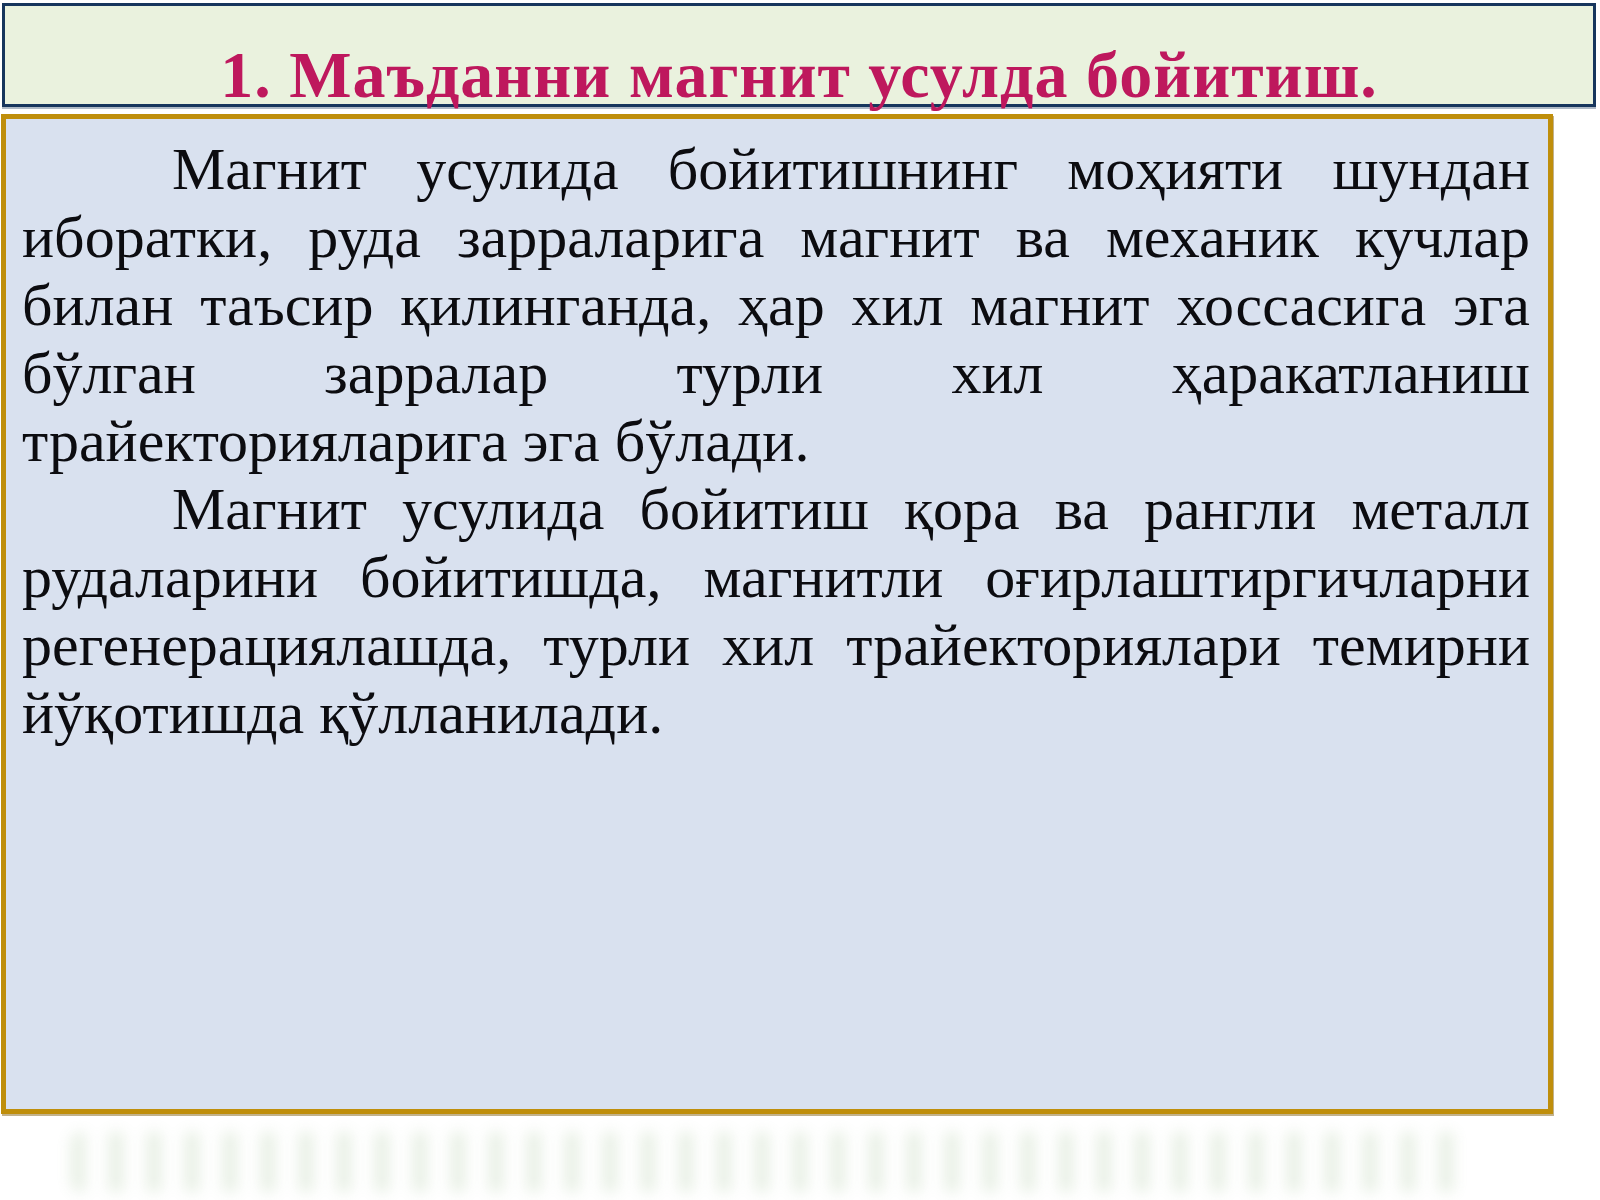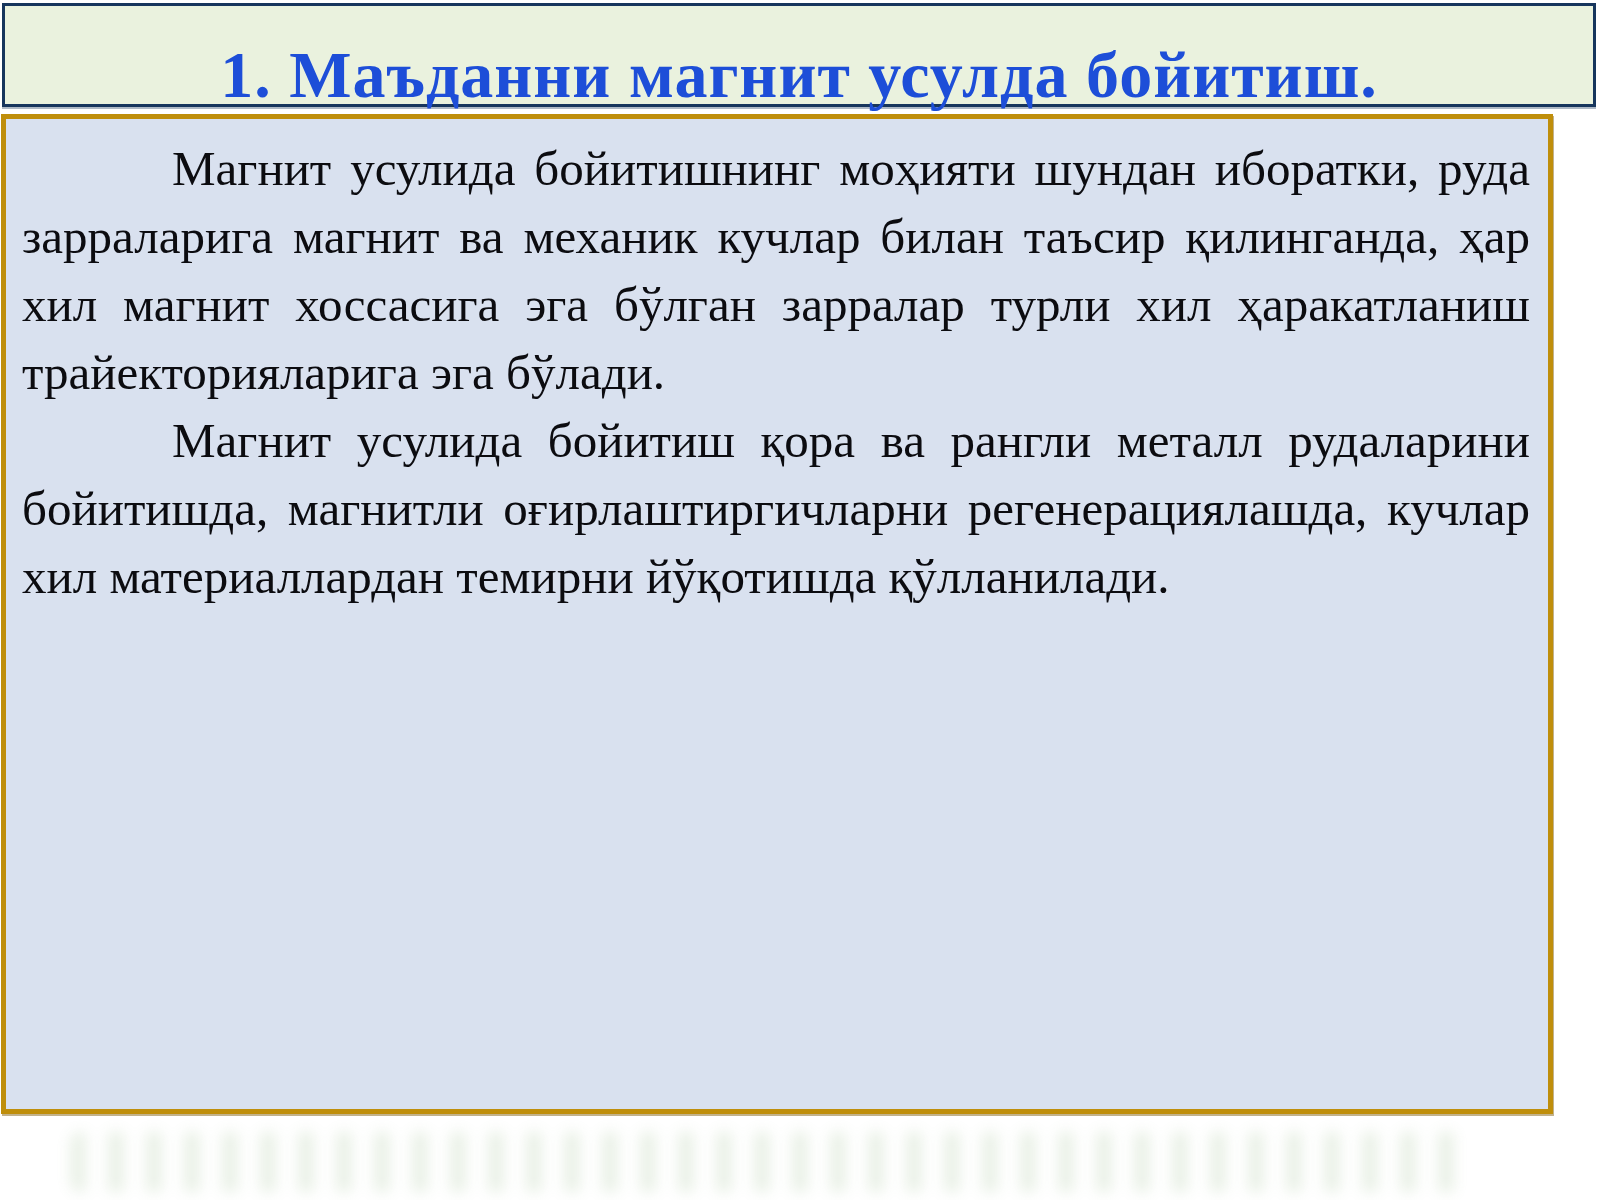--- a/index.html
+++ b/index.html
@@ -26,41 +26,41 @@
     width: 1594px; height: 104px;
     background: var(--title-bg);
     border: 3px solid var(--title-border);
     box-shadow: 0 2px 0 rgba(23,54,93,0.35);
     display: flex; align-items: center; justify-content: center;
   }
   .title-text {
     font-weight: bold;
     font-size: 66px;
     letter-spacing: 1px;
-    color: #1d4ed8;
+    color: #be185d;
     white-space: nowrap;
     line-height: 1;
     padding-bottom: 4px;
     margin-top: 44px;
   }
 
   .body-box {
     position: absolute;
     top: 114px; left: 1px;
     width: 1552px; height: 1000px;
     background: var(--body-bg);
     border: 5px solid var(--body-border);
     box-shadow: 1px 2px 0 rgba(120,85,0,0.45);
     padding: 16px 18px 0 16px;
   }
   .body-box p {
     margin: 0;
     text-indent: 150px;
     text-align: justify;
-    font-size: 49px;
+    font-size: 60px;
     line-height: 68px;
     color: var(--text);
   }
 
   .footer-watermark {
     position: absolute;
     left: 70px; top: 1132px;
     width: 1400px; height: 60px;
     background: repeating-linear-gradient(
       90deg,
@@ -77,18 +77,18 @@
 <body>
 
 <div class="slide">
 
   <div class="title-box">
     <div class="title-text">1. Маъданни магнит усулда бойитиш.</div>
   </div>
 
   <div class="body-box">
     <p>Магнит усулида бойитишнинг моҳияти шундан иборатки, руда зарраларига магнит ва механик кучлар билан таъсир қилинганда, ҳар хил магнит хоссасига эга бўлган зарралар турли хил ҳаракатланиш трайекторияларига эга бўлади.</p>
-    <p>Магнит усулида бойитиш қора ва рангли металл рудаларини бойитишда, магнитли оғирлаштиргичларни регенерациялашда, кучлар хил материаллардан темирни йўқотишда қўлланилади.</p>
+    <p>Магнит усулида бойитиш қора ва рангли металл рудаларини бойитишда, магнитли оғирлаштиргичларни регенерациялашда, турли хил трайекториялари темирни йўқотишда қўлланилади.</p>
   </div>
 
   <div class="footer-watermark"></div>
 
 </div>
 
 </body></html>

